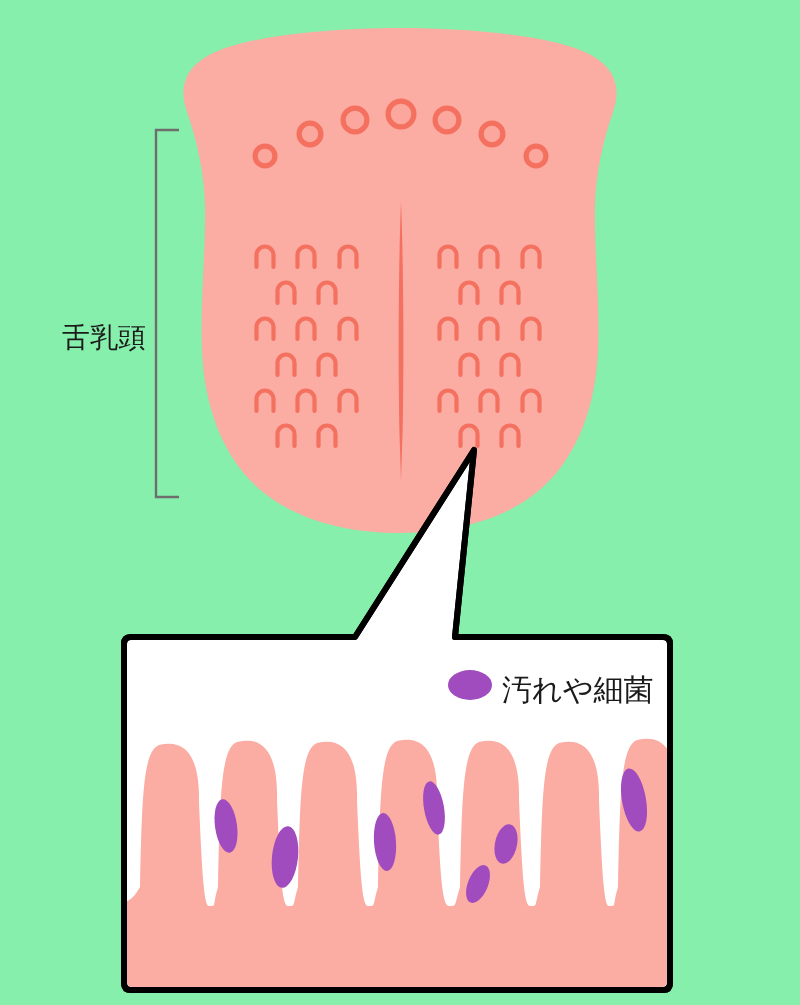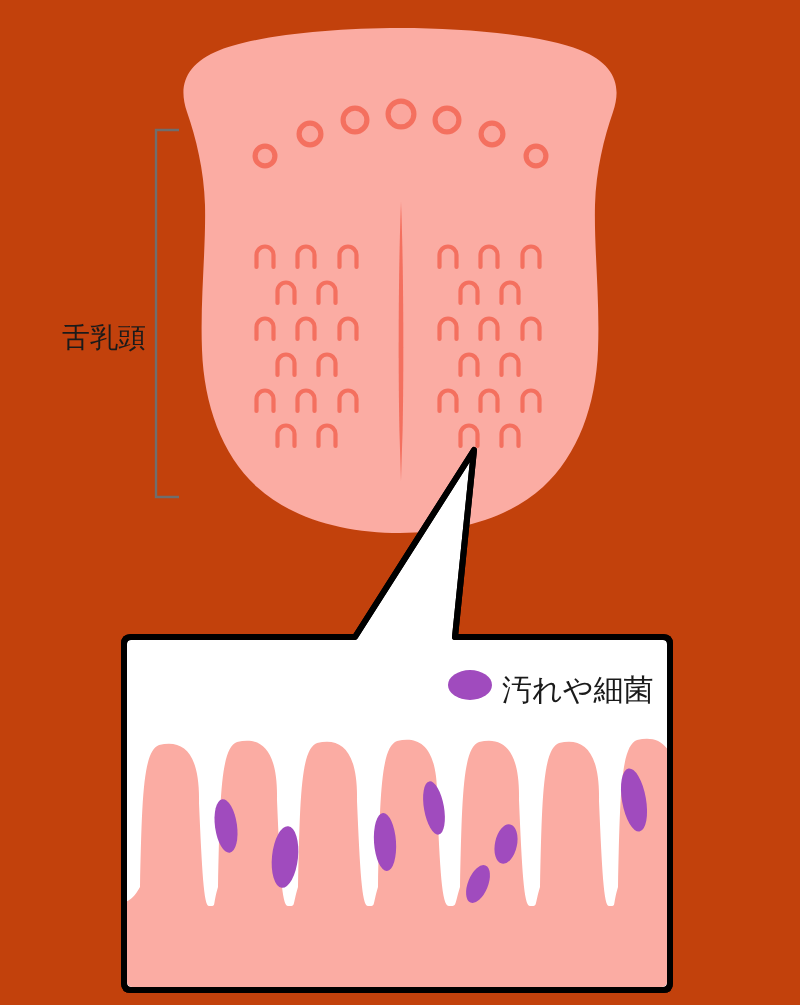--- a/index.html
+++ b/index.html
@@ -12,21 +12,21 @@
     width: 800px;
     height: 1005px;
     font-family: "DejaVu Sans", "Liberation Sans", sans-serif;
     position: relative;
     overflow: hidden;
   }
   #stage {
     position: relative;
     width: 800px;
     height: 1005px;
-    background: #c2410c;
+    background: #86efac;
   }
   #diagram {
     position: absolute;
     left: 0;
     top: 0;
     width: 800px;
     height: 1005px;
     display: block;
   }
   .label-text {

